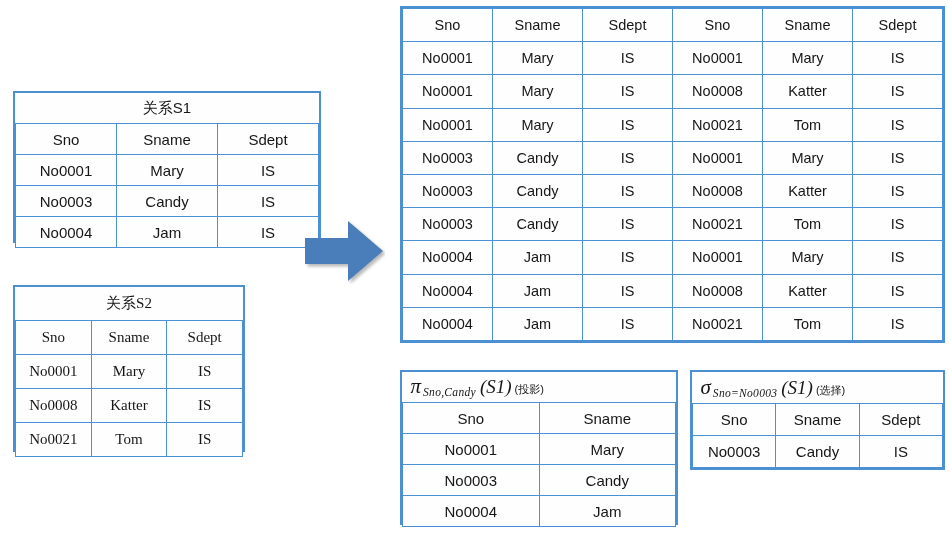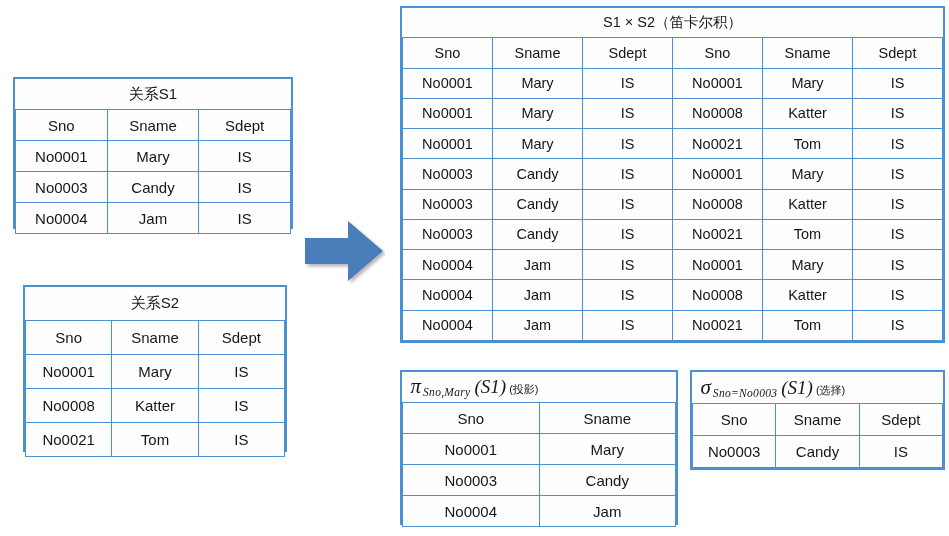--- a/index.html
+++ b/index.html
@@ -31,25 +31,25 @@
     font-size:15px;
     color:#161616;
     padding:0;
     background:#fefefe;
   }
   .rel-table td.caption{
     border-left:none;border-right:none;border-top:none;
     font-size:15px;
   }
   
-  #table-s1{left:13px;top:77px;width:280px;height:152px;}
+  #table-s1{left:13px;top:91px;width:308px;height:152px;}
   #table-s1 td{height:30px;}
   #table-s1 td.caption{height:30px;}
   
-  #table-s2{left:23px;top:285px;width:264px;height:167px;}
+  #table-s2{left:13px;top:285px;width:232px;height:167px;font-family:Liberation Serif, serif;}
   #table-s2 td{height:33px;}
   
   #table-cartesian{left:400px;top:6px;width:545px;height:337px;}
   #table-cartesian td{height:29px;font-size:14.5px;}
   
   #table-projection{left:400px;top:370px;width:278px;height:155px;}
   #table-projection td{height:30px;}
   
   #table-selection{left:690px;top:370px;width:255px;height:100px;}
   #table-selection td{height:31px;}
@@ -167,23 +167,20 @@
         <feDropShadow dx="2.5" dy="2.5" stdDeviation="1.6" flood-color="#808080" flood-opacity="0.55"></feDropShadow>
       </filter>
     </defs>
     <polygon points="2,20 45,20 45,3 80,33 45,63 45,46 2,46" fill="#4a7ebb" filter="url(#arrowShadow)"></polygon>
   </svg>
 </div>
 
 <div class="rel-table" id="table-cartesian">
   <table>
     <tbody>
-        <tr>
-      <td class="caption" colspan="6">S1 × S2（笛卡尔积）</td>
-    </tr>
     <tr>
       <td>Sno</td>
       <td>Sname</td>
       <td>Sdept</td>
       <td>Sno</td>
       <td>Sname</td>
       <td>Sdept</td>
     </tr>
     <tr>
       <td>No0001</td>
@@ -261,21 +258,21 @@
     </table>
 </div>
 
 <div class="rel-table" id="table-projection">
   <table>
     <tbody>
         <tr>
       <td class="caption" colspan="2">
         <div class="op-caption">
           <span class="op-sym">π</span>
-          <span class="op-sub">Sno,Mary</span>
+          <span class="op-sub">Sno,Candy</span>
           <span class="op-arg">(S1)</span>
           <span class="op-note">(投影)</span>
         </div>
       </td>
     </tr>
     <tr>
       <td>Sno</td>
       <td>Sname</td>
     </tr>
     <tr>

